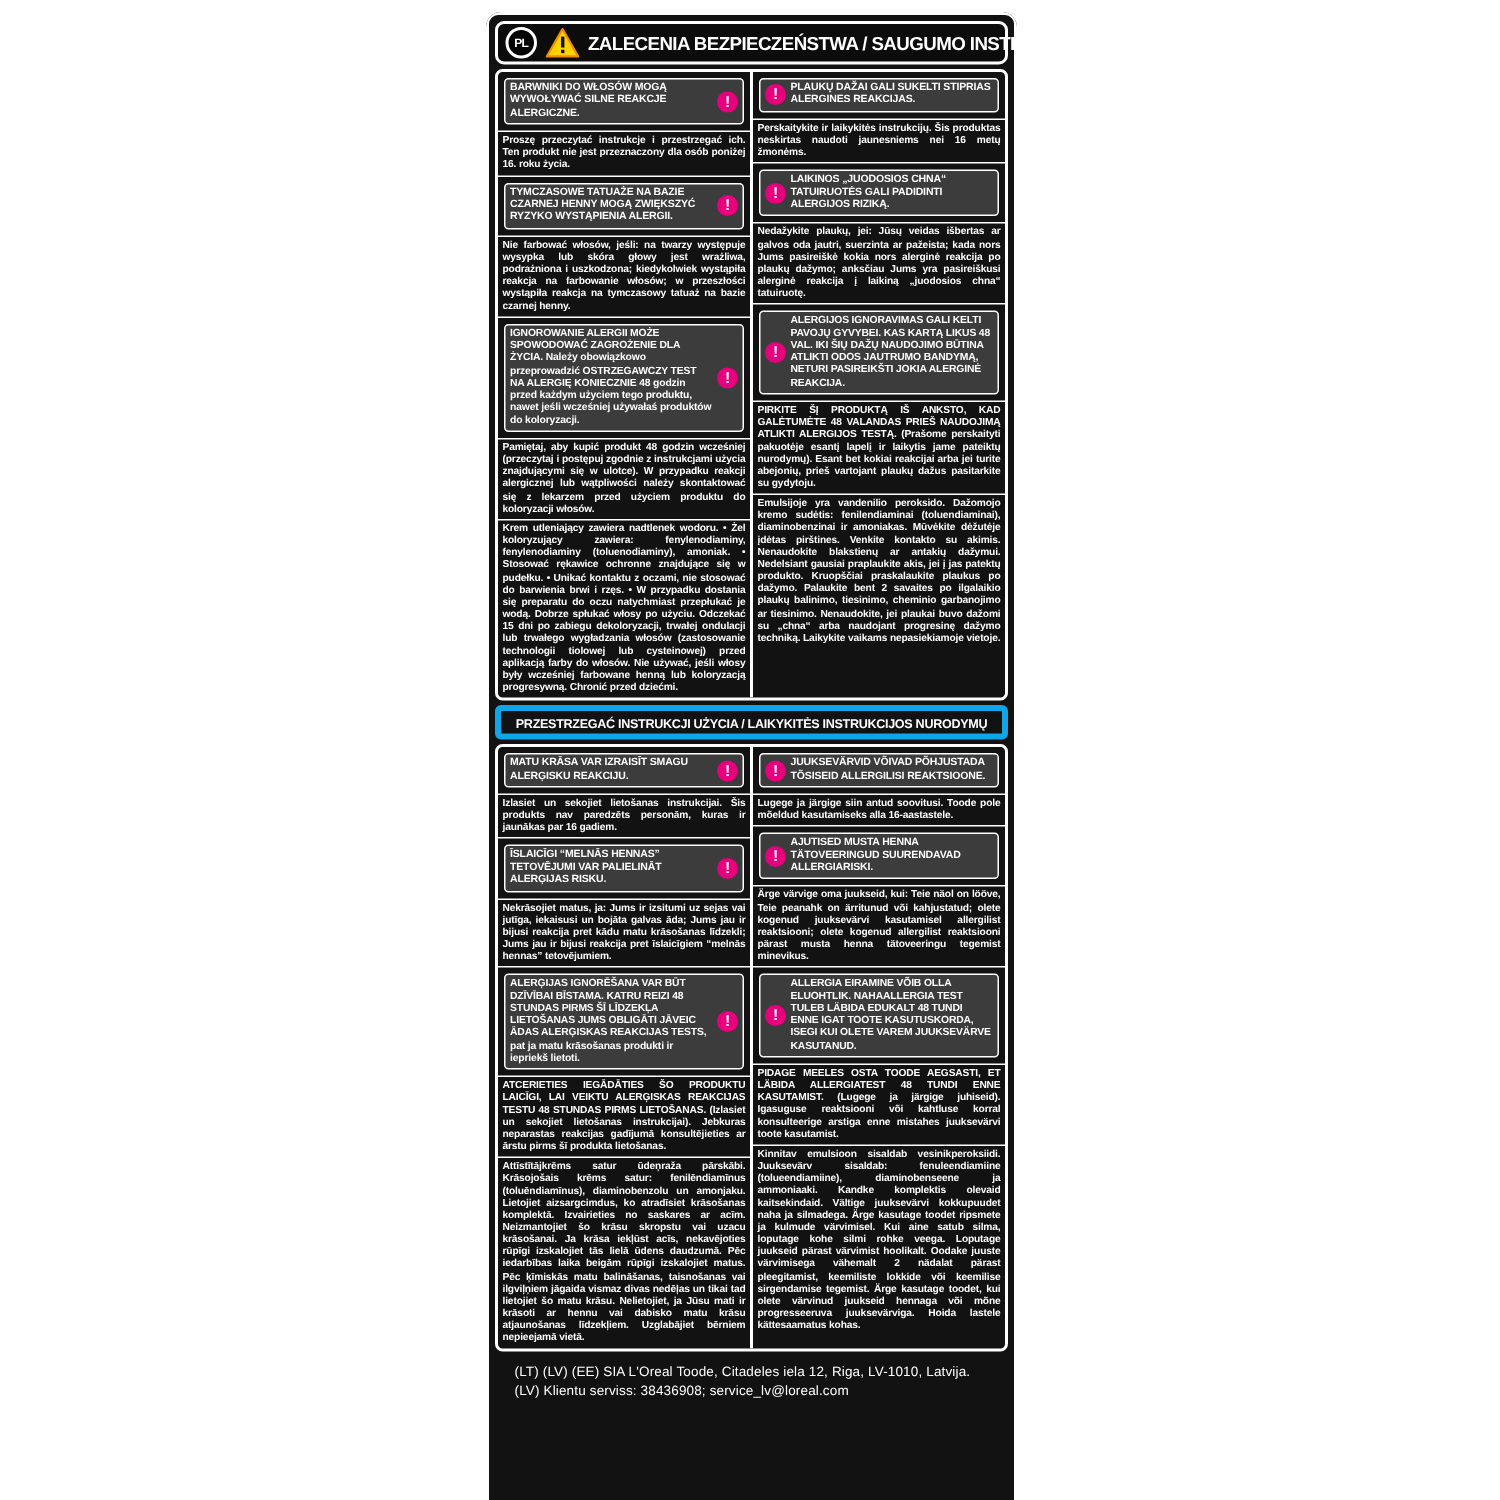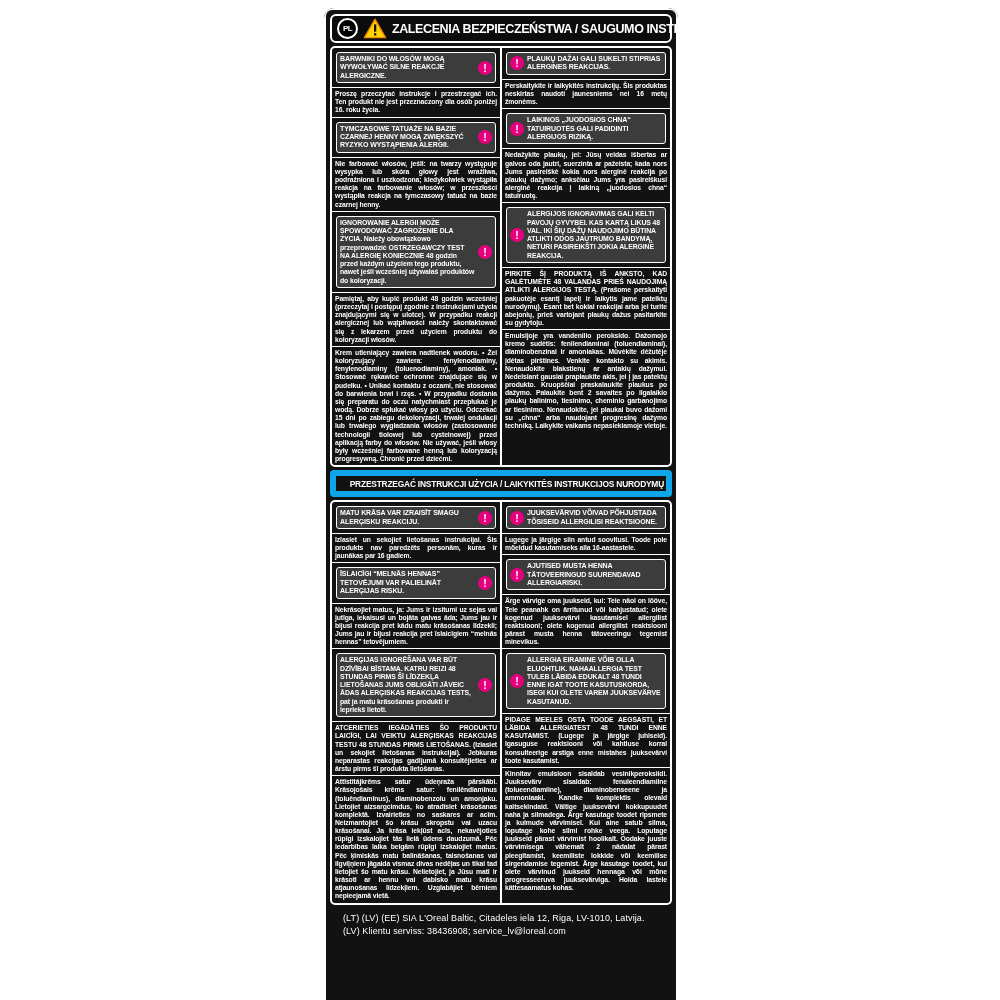--- a/index.html
+++ b/index.html
@@ -24,21 +24,21 @@
   .block{border-bottom:1.5px solid #fff;padding:2px 3px;}
   .block:last-child{border-bottom:none;}
   .para{font-size:6.8px;line-height:1.2;font-weight:bold;text-align:justify;letter-spacing:-0.1px;}
   .warnbox{display:flex;align-items:center;gap:3px;border:1.5px solid #fff;border-radius:3px;
     background:#3c3c3c;margin:2px 1px;padding:2px 3px;}
   .warnbox.icon-left{flex-direction:row-reverse;}
   .wb-text{flex:1;font-size:7px;line-height:1.2;font-weight:bold;text-align:left;letter-spacing:-0.1px;}
   .wb-text.small{font-size:6.9px;}
   .excl{flex:none;width:14px;height:14px;border-radius:50%;background:#e6007e;color:#fff;
     display:flex;align-items:center;justify-content:center;font-size:10.5px;font-weight:bold;}
-  .band{border:6px solid #0ea5e9;border-radius:4px;margin:3px 1px;text-align:right;
+  .band{border:4px solid #0ea5e9;border-radius:4px;margin:3px 1px;text-align:center;
     font-size:8.4px;font-weight:bold;padding:2.5px 2px;letter-spacing:-0.2px;white-space:nowrap;}
   
   .contacts{padding:7px 10px 2px 14px;font-size:9px;line-height:1.5;font-weight:normal;letter-spacing:0.1px;}
 </style>
 </head>
 <body>
 
 <div class="stage">
   <div class="label">
     <div class="inner">
@@ -184,20 +184,20 @@
                 </span>
             </div>
           </div>
           <div class="block para">PIDAGE MEELES OSTA TOODE AEGSASTI, ET LÄBIDA ALLERGIATEST 48 TUNDI ENNE KASUTAMIST. (Lugege ja järgige juhiseid). Igasuguse reaktsiooni või kahtluse korral konsulteerige arstiga enne mistahes juuksevärvi toote kasutamist.</div>
           <div class="block para">Kinnitav emulsioon sisaldab vesinikperoksiidi. Juuksevärv sisaldab: fenuleendiamiine (tolueendiamiine), diaminobenseene ja ammoniaaki. Kandke komplektis olevaid kaitsekindaid. Vältige juuksevärvi kokkupuudet naha ja silmadega. Ärge kasutage toodet ripsmete ja kulmude värvimisel. Kui aine satub silma, loputage kohe silmi rohke veega. Loputage juukseid pärast värvimist hoolikalt. Oodake juuste värvimisega vähemalt 2 nädalat pärast pleegitamist, keemiliste lokkide või keemilise sirgendamise tegemist. Ärge kasutage toodet, kui olete värvinud juukseid hennaga või mõne progresseeruva juuksevärviga. Hoida lastele kättesaamatus kohas.</div>
         </div>
       </div>
 
 
       <div class="contacts">
-        <div>(LT) (LV) (EE) SIA L'Oreal Baltic, Citadeles iela 12, Riga, LV-1010, Latvija.</div>
+        <div>(LT) (LV) (EE) SIA L'Oreal Toode, Citadeles iela 12, Riga, LV-1010, Latvija.</div>
         <div>(LV) Klientu serviss: 38436908; service_lv@loreal.com</div>
 
       </div>
 
     </div>
   </div>
 </div>
 
 </body></html>

